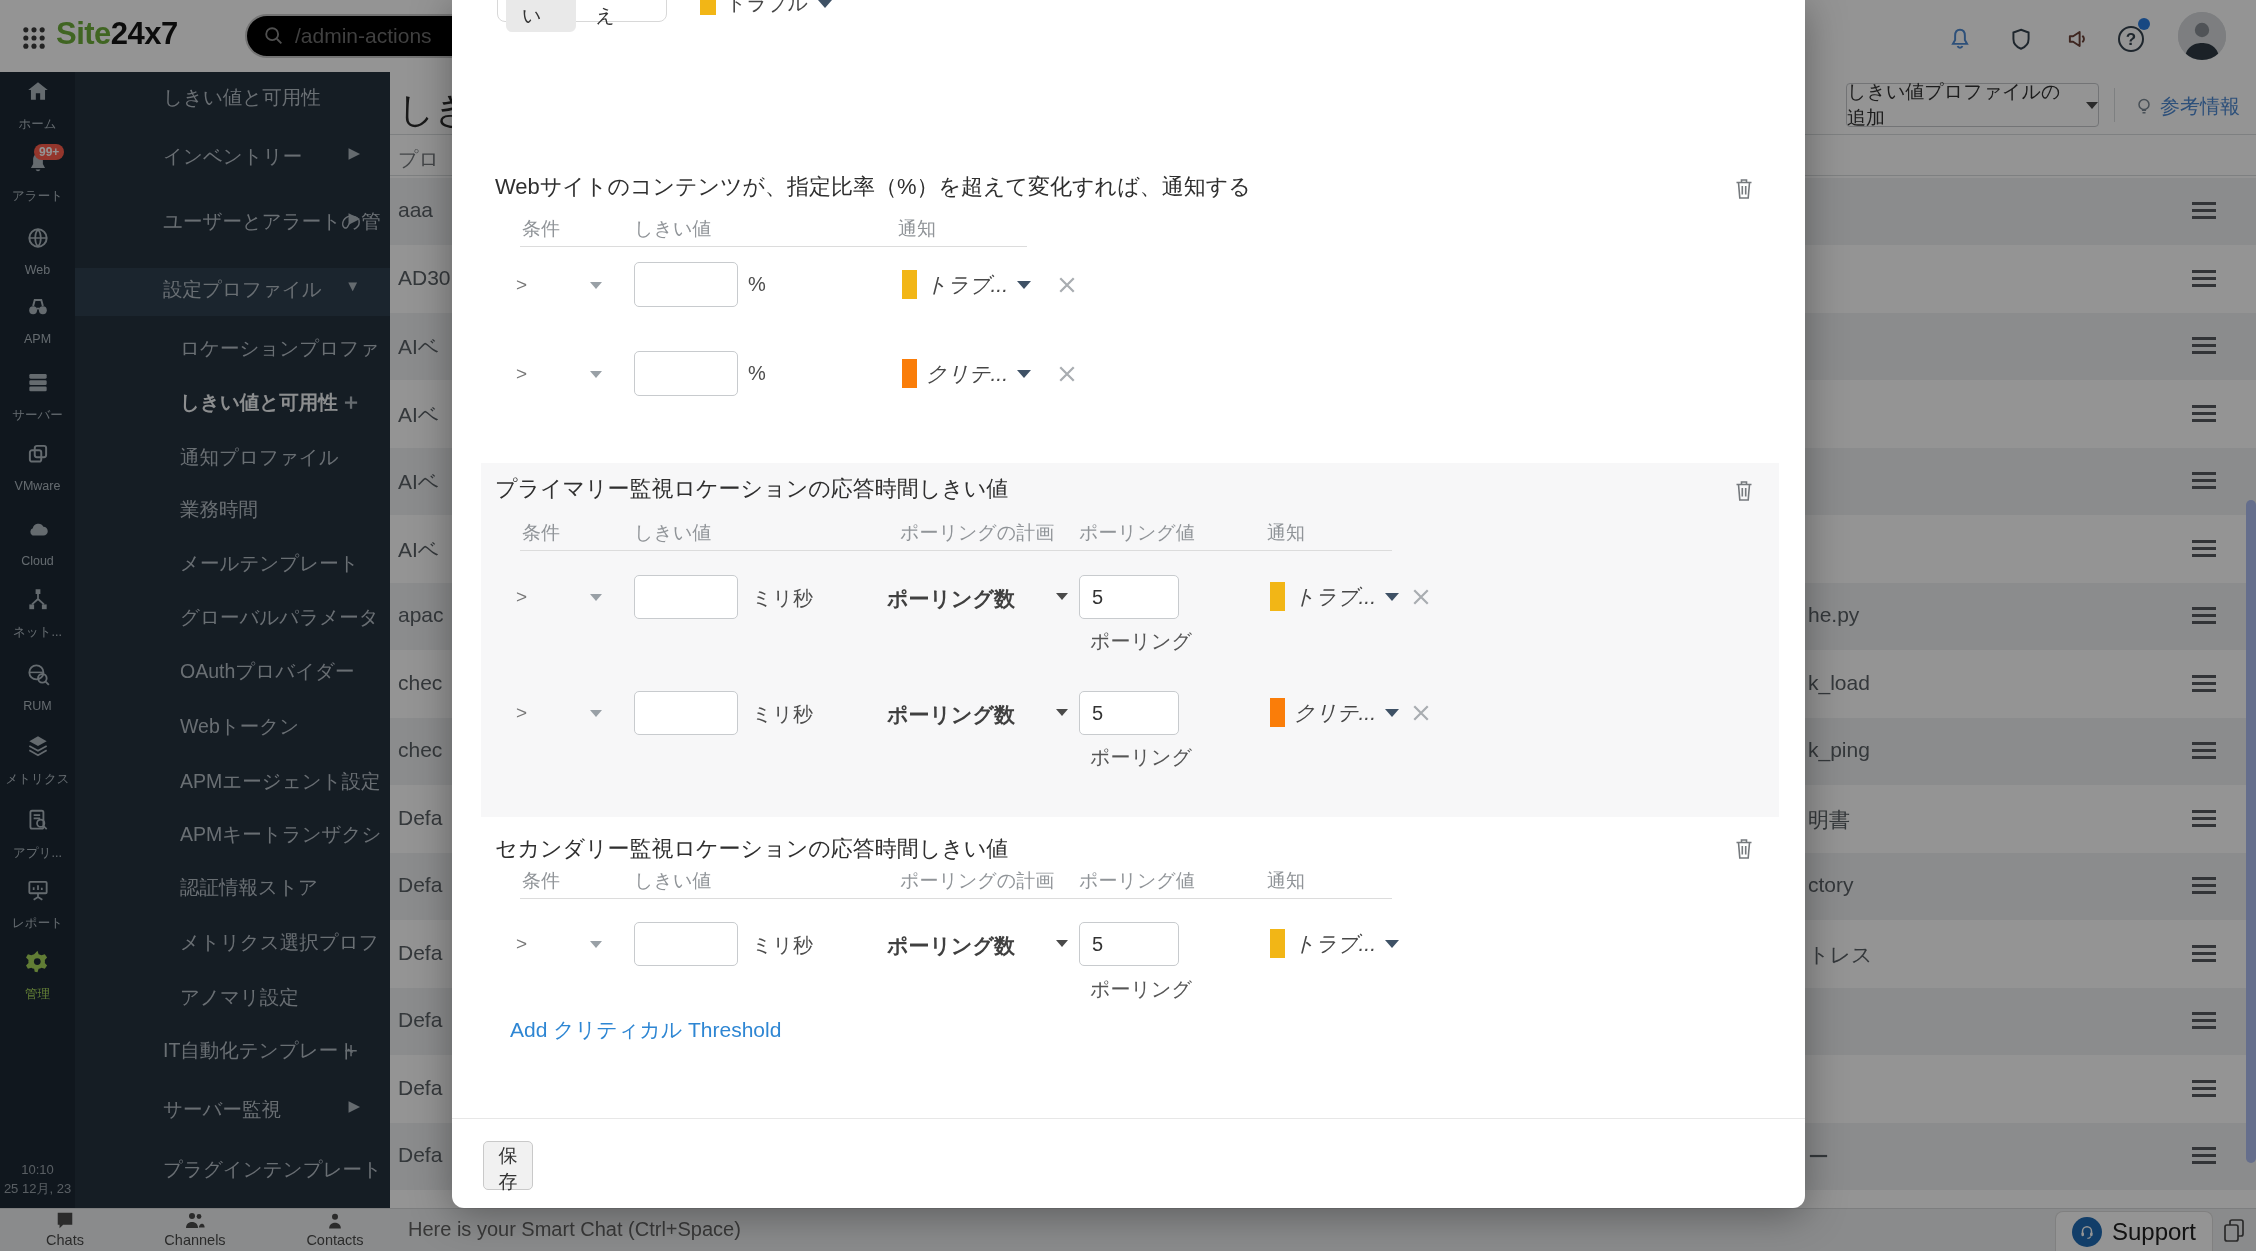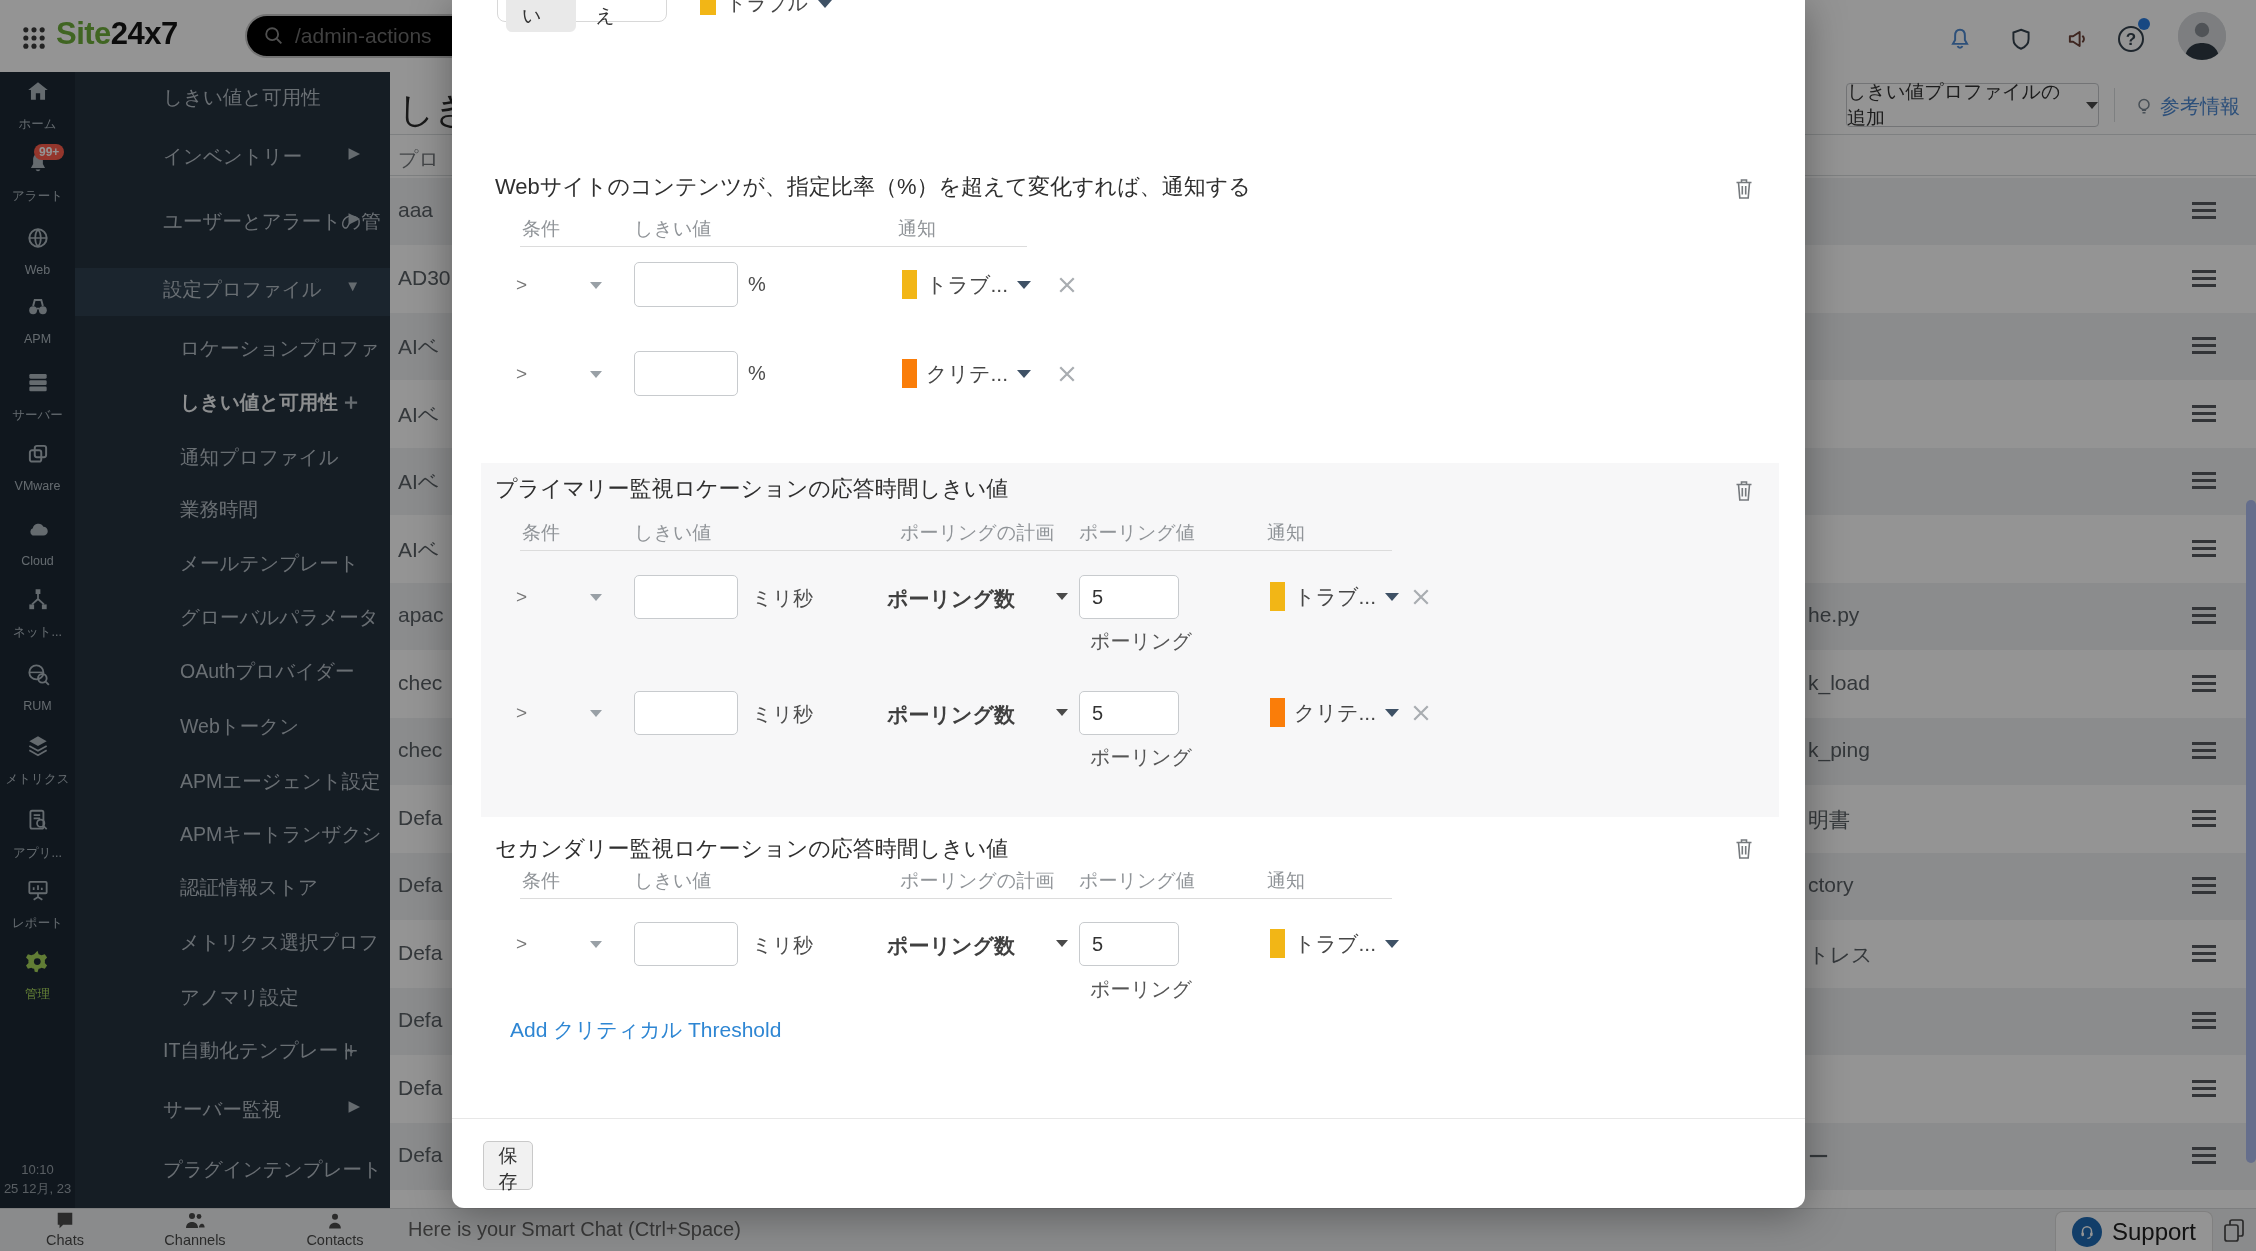--- a/index.html
+++ b/index.html
@@ -105,21 +105,21 @@
   .cond{position:absolute;left:64px;font-size:19px;color:#777;}
   .cond-caret{position:absolute;left:138px;}
   .tinput{position:absolute;left:182px;width:104px;height:45px;border:1px solid #c8cbce;border-radius:5px;
           font-size:20px;color:#333;padding:0 10px;font-family:inherit;}
   .unit{position:absolute;font-size:20px;color:#4c4c4c;white-space:nowrap;}
   .pollplan{position:absolute;left:435px;font-size:21px;color:#404040;white-space:nowrap;font-weight:bold;}
   .poll-caret{position:absolute;left:604px;}
   .pinput{position:absolute;left:627px;width:100px;height:44px;border:1px solid #c8cbce;border-radius:5px;
           font-size:20px;color:#333;padding:0 12px;font-family:inherit;}
   .pollsuffix{position:absolute;left:638px;font-size:20px;color:#555;}
-  .notify{position:absolute;display:flex;align-items:center;gap:9px;font-size:21px;color:#474747;cursor:pointer;}
+  .notify{position:absolute;display:flex;align-items:center;gap:9px;font-size:21px;color:#474747;cursor:pointer;font-style:italic;}
   .xbtn{position:absolute;width:18px;height:18px;cursor:pointer;}
   #greypanel{left:29px;top:463px;width:1298px;height:354px;background:#f7f7f8;}
   #add-link{left:58px;top:1016px;font-size:21px;color:#2e86d3;cursor:pointer;white-space:nowrap;}
   #modal-divider{left:0;top:1118px;width:1353px;height:1px;background:#e7e7e7;}
   #save-btn{left:31px;top:1141px;width:50px;height:49px;background:#f1f1f1;border:1px solid #c9c9c9;border-radius:5px;
             font-size:19px;color:#333;font-family:inherit;}
   svg{display:block;}
 </style>
 </head>
 <body>

